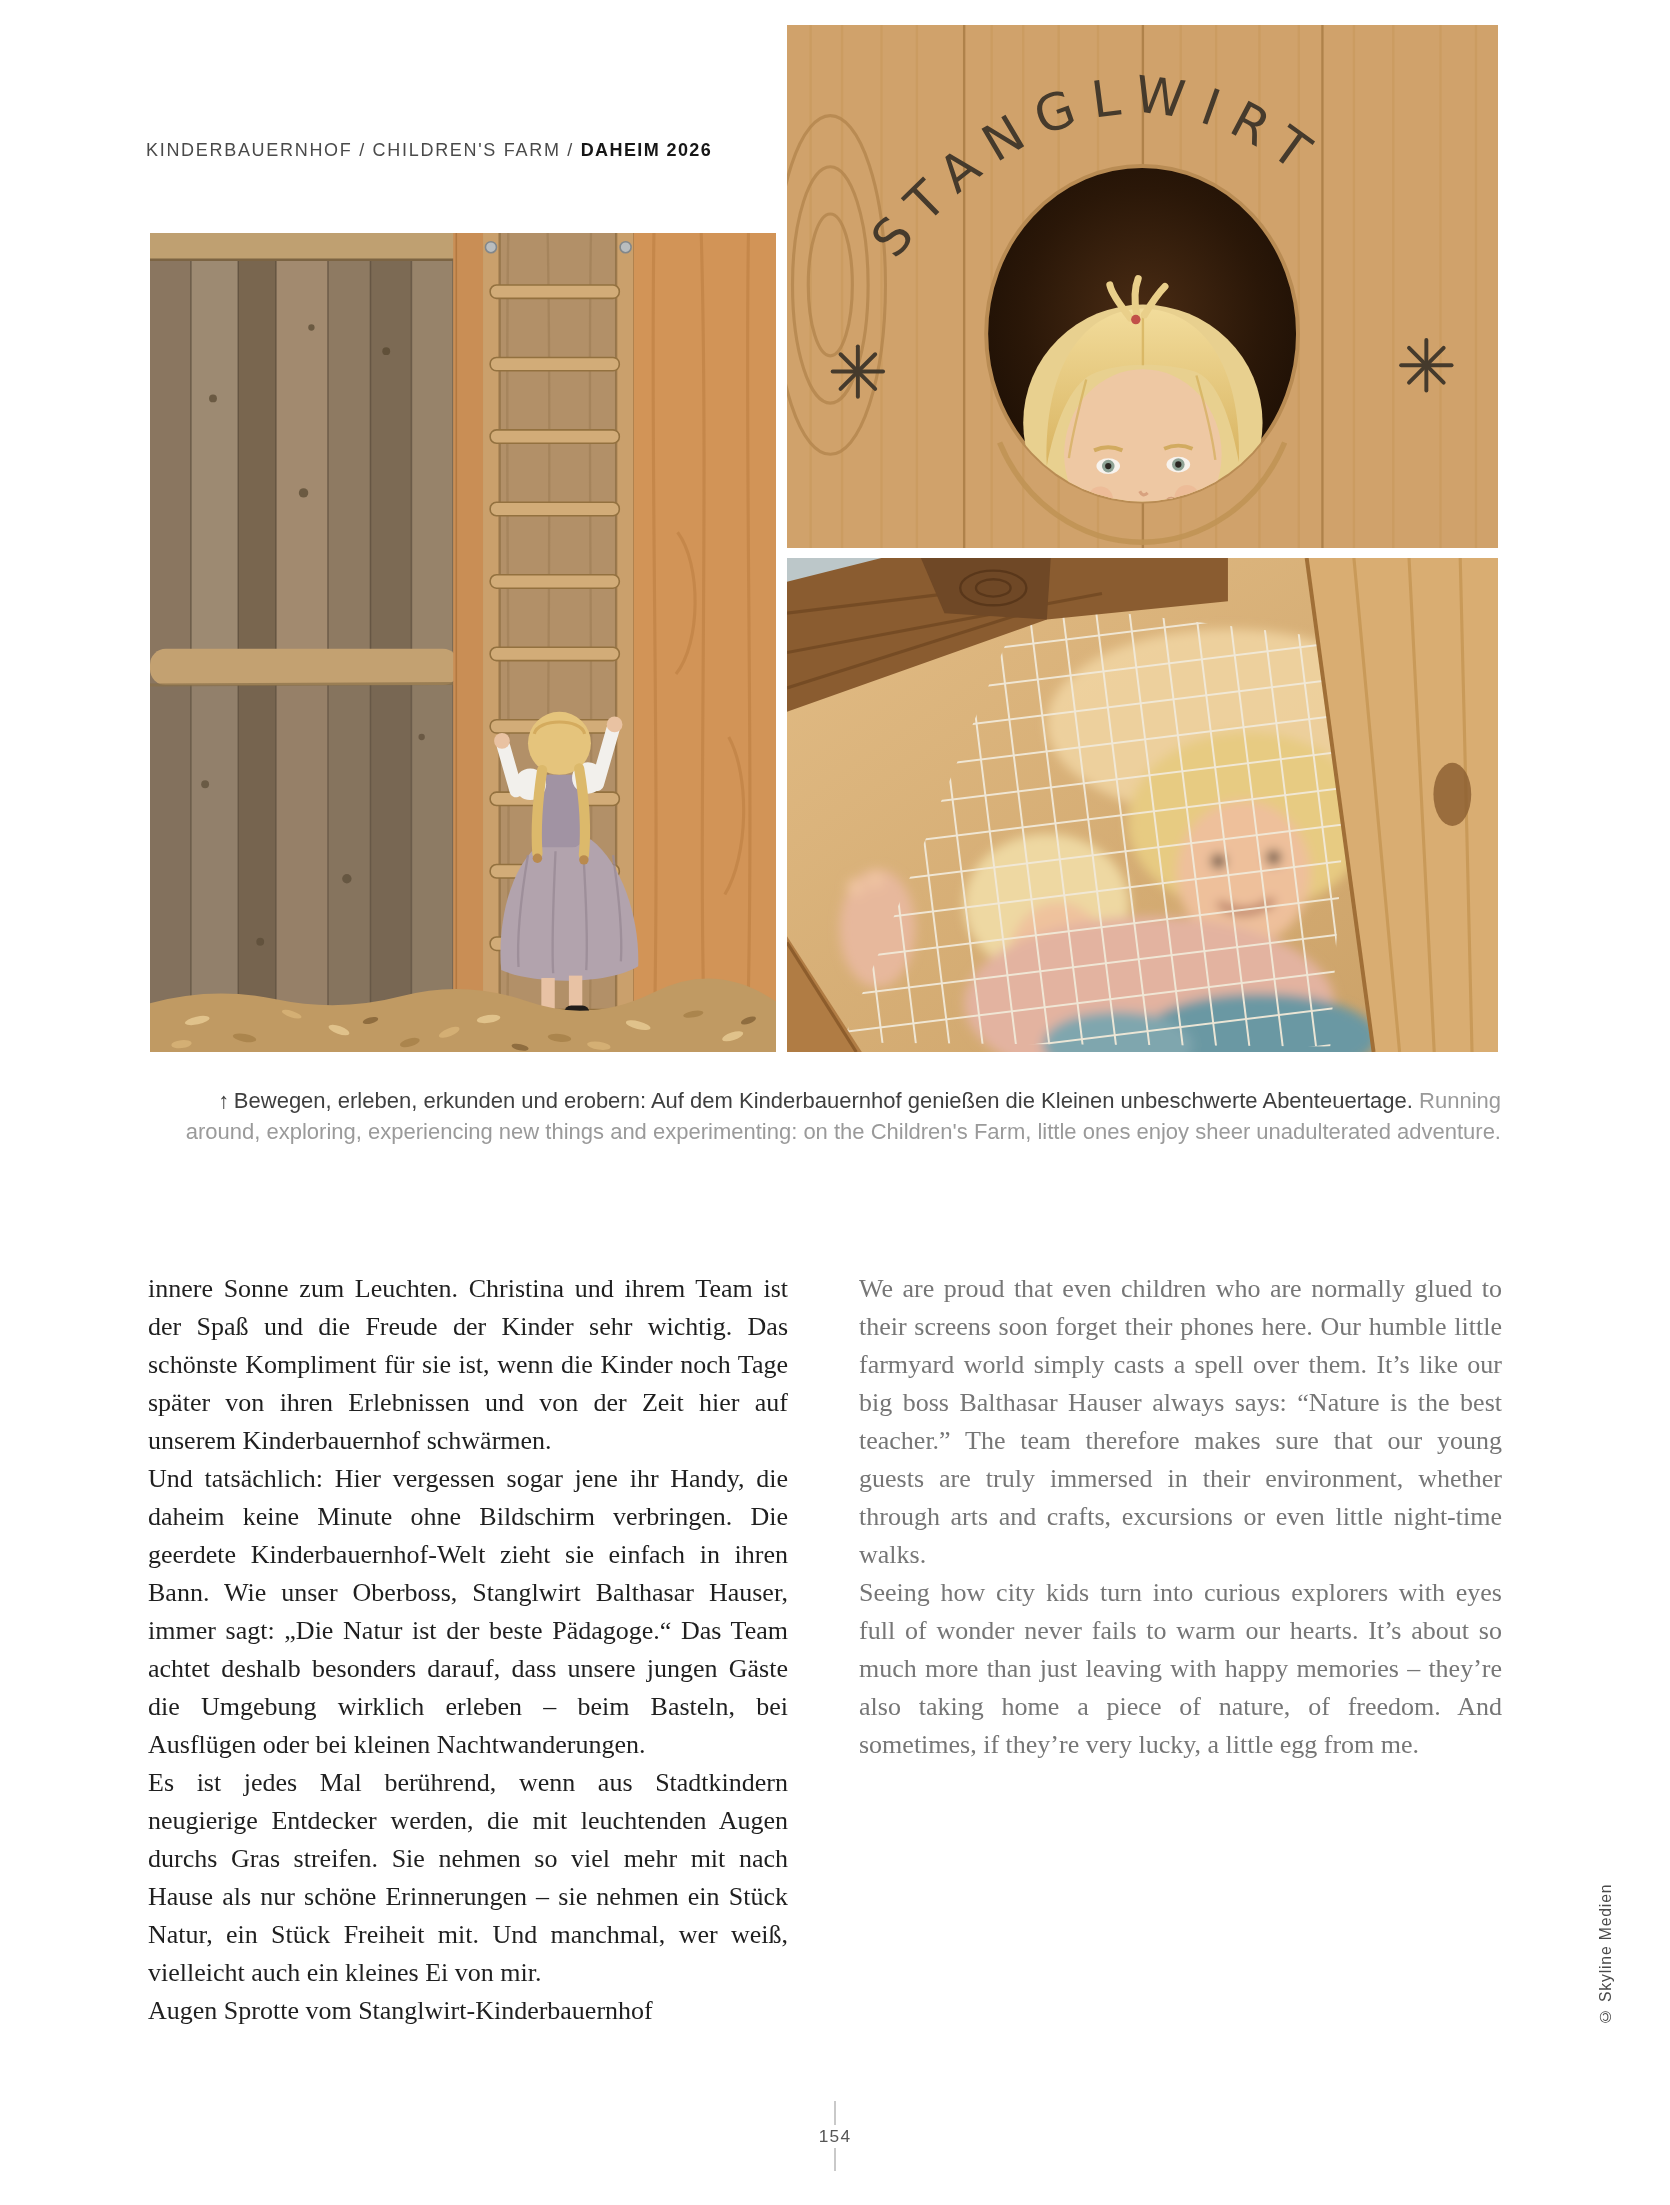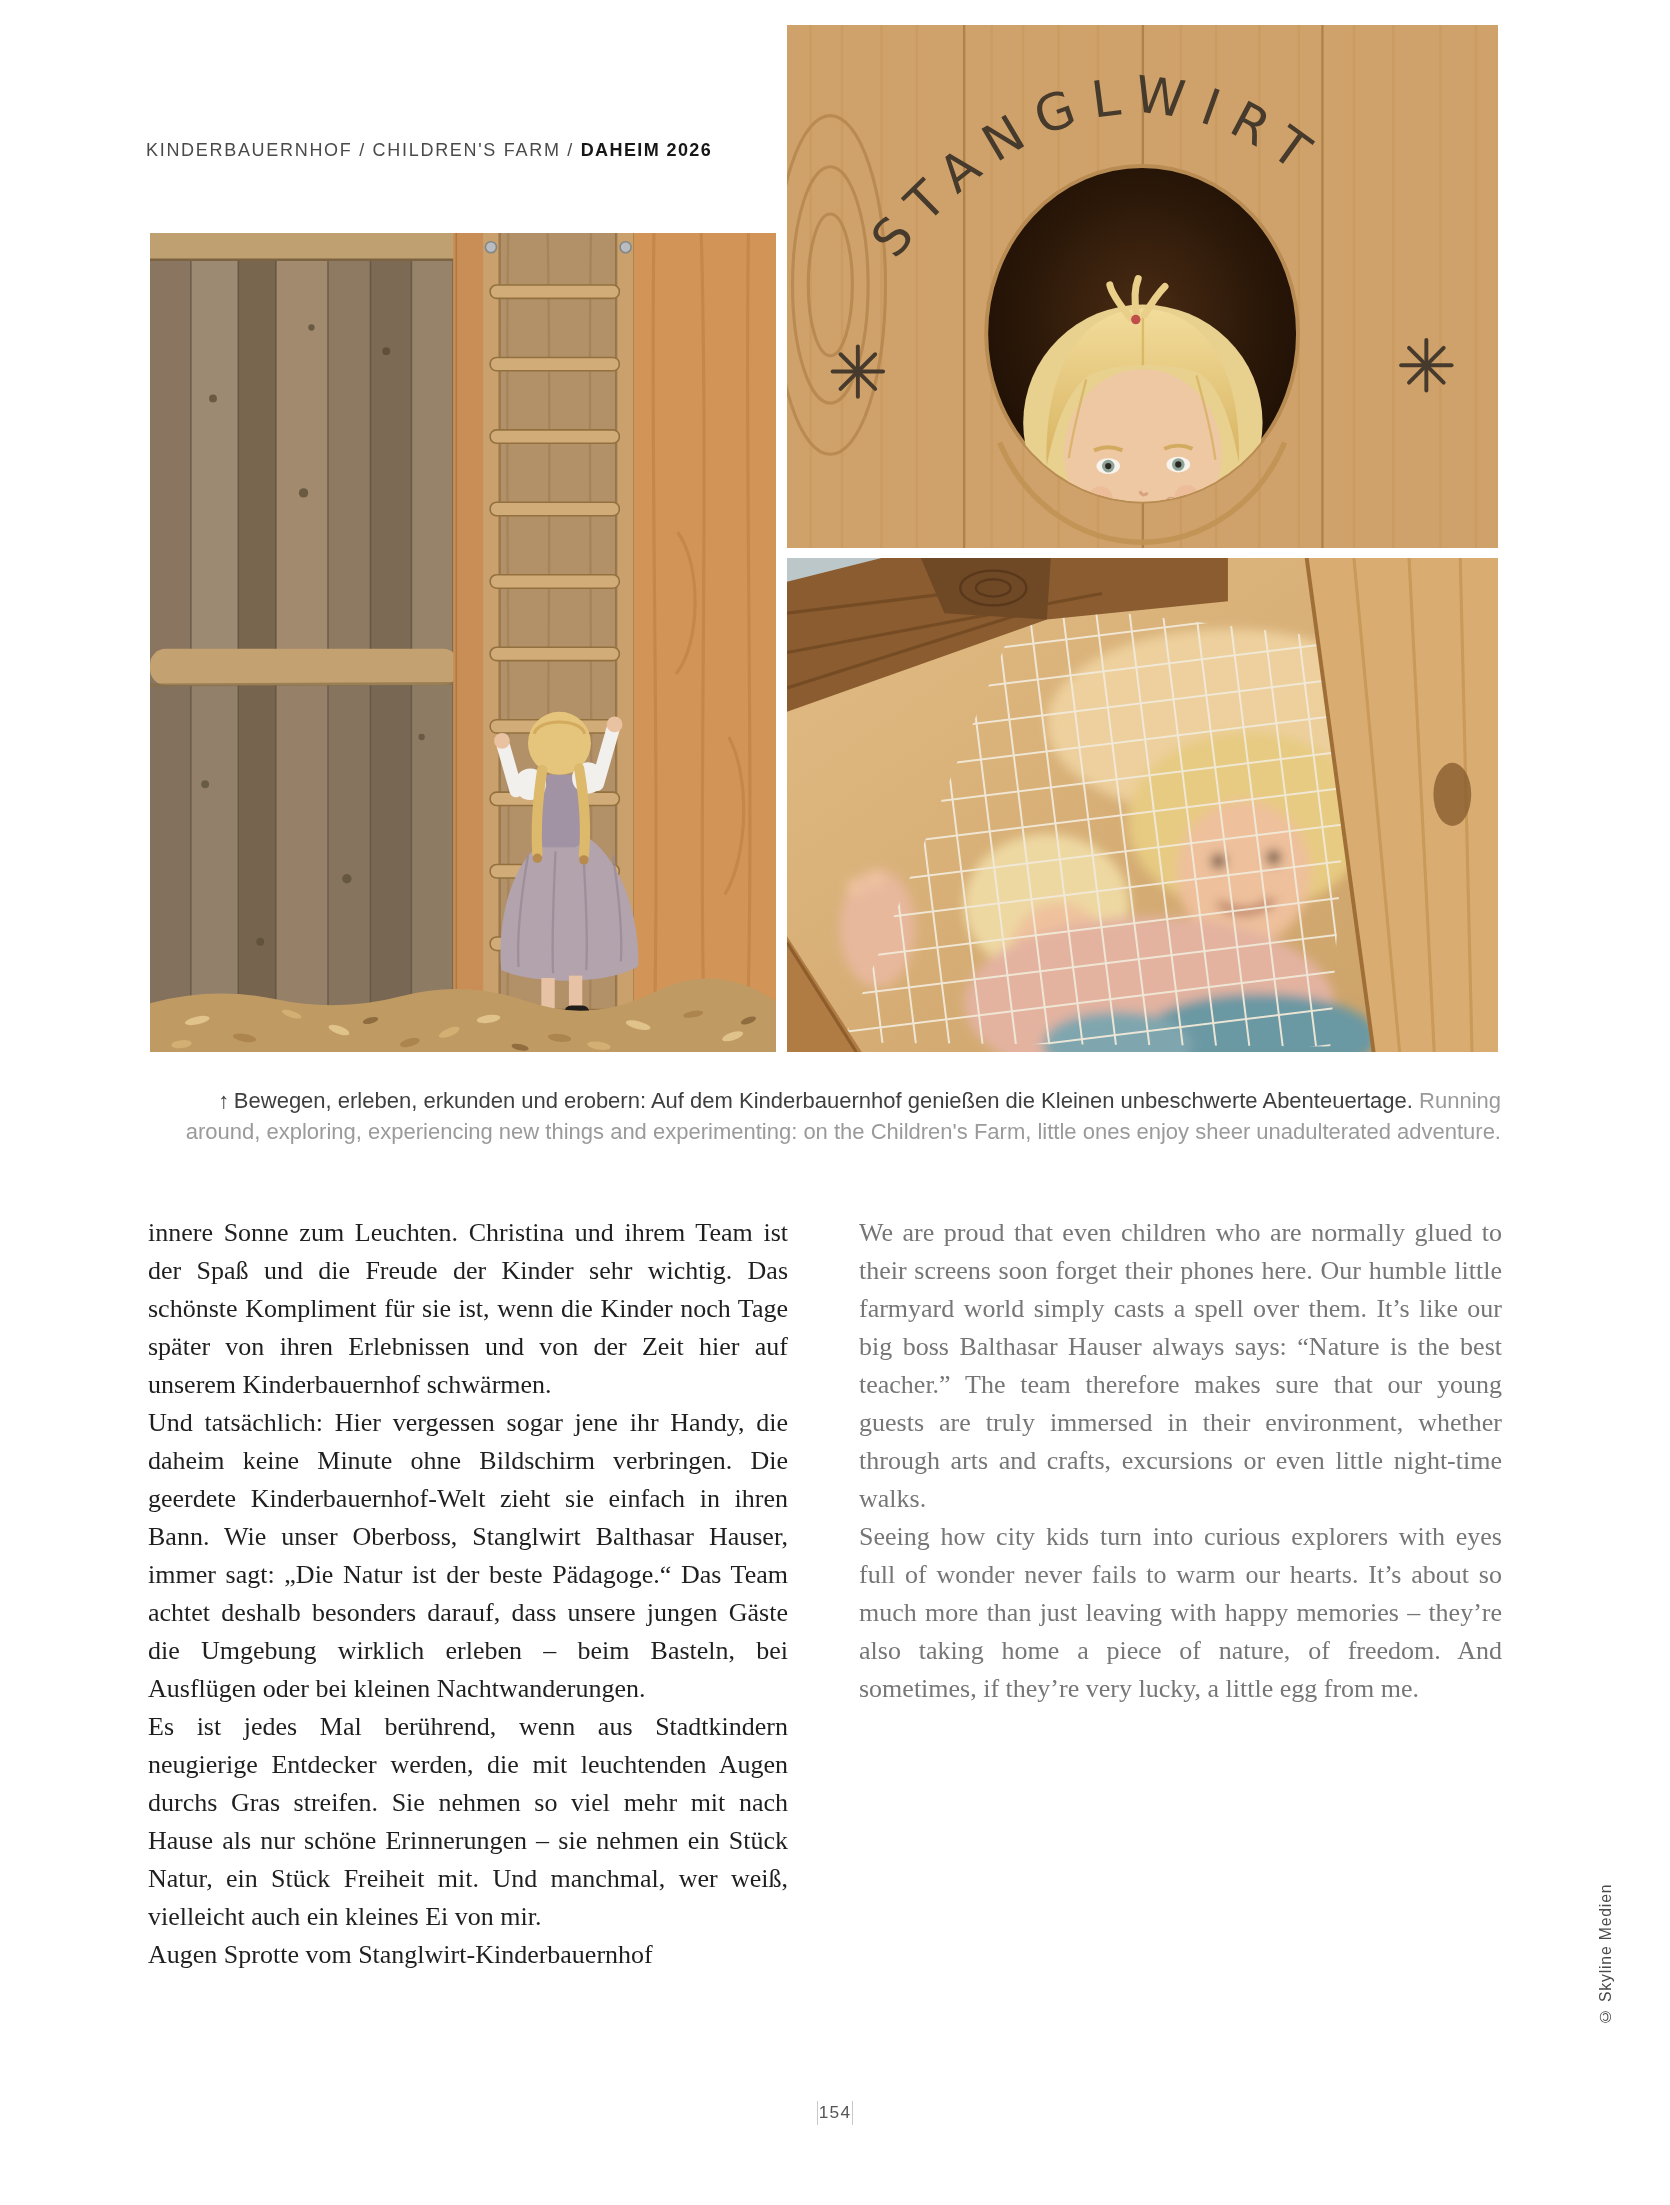--- a/index.html
+++ b/index.html
@@ -14,32 +14,32 @@
   .photo svg { display:block; width:100%; height:100%; }
   #photo-ladder { left:150px;  top:233px; width:626px; height:819px; }
   #photo-hole   { left:787px;  top:25px;  width:711px; height:523px;  }
   #photo-net    { left:787px;  top:558px; width:711px; height:494px;  }
 
   .caption { position:absolute; left:146px; top:1085px; width:1355px;
              font-size:22px; line-height:31px; color:#3f3f3f;text-align:right; }
   .caption .arrow { color:#3f3f3f; padding-right:4.7px; }
   .caption .cap-en { color:#9a9a9a; }
 
-  .col { position:absolute; top:1214px; font-family:"Liberation Serif", serif;
+  .col { position:absolute; top:1270px; font-family:"Liberation Serif", serif;
          font-size:26px; line-height:38px; text-align:justify; }
   .col p { margin:0; }
   .col-de { left:148px;  width:640px; color:#1f1f1f; }
   .col-en { left:859px; width:643px; color:#767676; }
 
   .credit { position:absolute; left:1597px; top:1852px; height:173px;
             writing-mode:vertical-rl; transform:rotate(180deg);
             font-size:15.8px; letter-spacing:0.8px; color:#4a4a4a; white-space:nowrap; }
 
   .pagenum { position:absolute; left:0; top:2101px; width:1670px;
-             display:flex; align-items:center; justify-content:center; gap:1px; }
+             display:flex; align-items:center; justify-content:center; gap:1px;flex-direction:column; }
   .pagenum .bar { width:1.2px; height:23.6px; background:#c9c9c9; }
   .pagenum .num { font-size:17.3px; letter-spacing:1.2px; color:#565656; }
 </style>
 </head>
 <body>
 
 <div class="masthead">
   <span>KINDERBAUERNHOF / CHILDREN'S FARM /</span>
   <span class="brand">DAHEIM 2026</span>
 </div>

